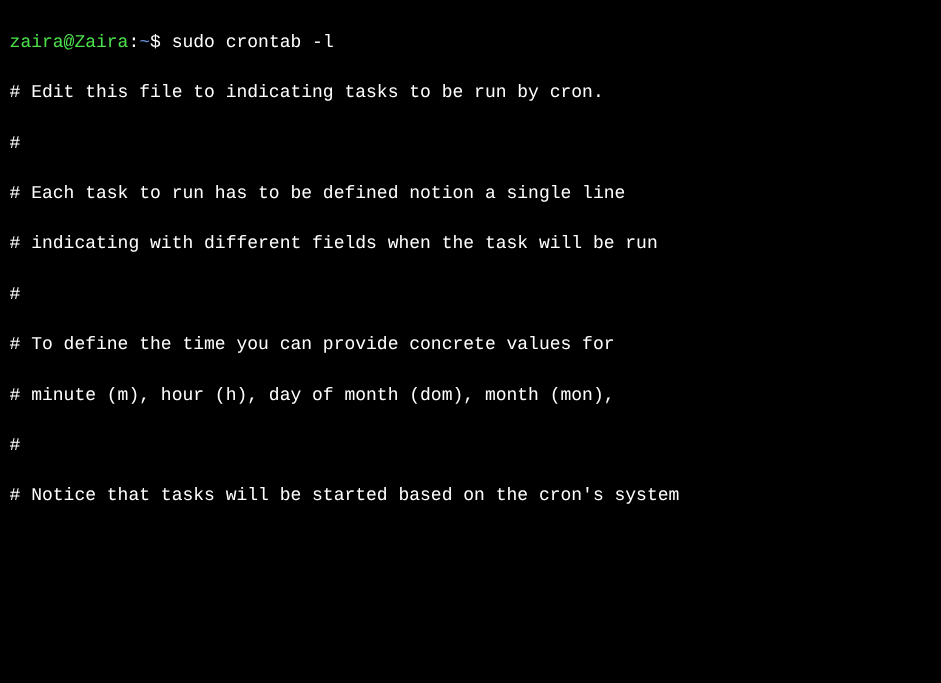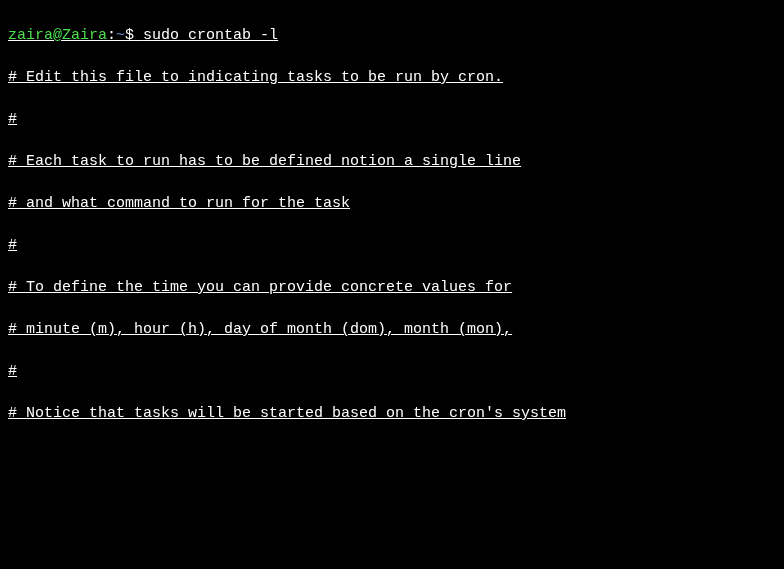--- a/index.html
+++ b/index.html
@@ -34,32 +34,31 @@
       color: #ffffff;
     }
     .command {
       color: #ffffff;
     }
     .comment {
       color: #ffffff;
     }
     .line {
       display: block;
-      text-decoration: underline;
     }
   </style>
 </head>
 <body>
 
 <div class="terminal">
 <span class="line"><span class="prompt-user">zaira@Zaira</span><span class="prompt-sep">:</span><span class="prompt-path">~</span><span class="prompt-end">$ </span><span class="command">sudo crontab -l</span></span>
 <span class="line comment"># Edit this file to indicating tasks to be run by cron.</span>
 <span class="line comment">#</span>
 <span class="line comment"># Each task to run has to be defined notion a single line</span>
-<span class="line comment"># and what command to run for the task</span>
+<span class="line comment"># indicating with different fields when the task will be run</span>
 <span class="line comment">#</span>
 <span class="line comment"># To define the time you can provide concrete values for</span>
 <span class="line comment"># minute (m), hour (h), day of month (dom), month (mon),</span>
 <span class="line comment">#</span>
 <span class="line comment"># Notice that tasks will be started based on the cron's system</span>
 
 
 
 
 

